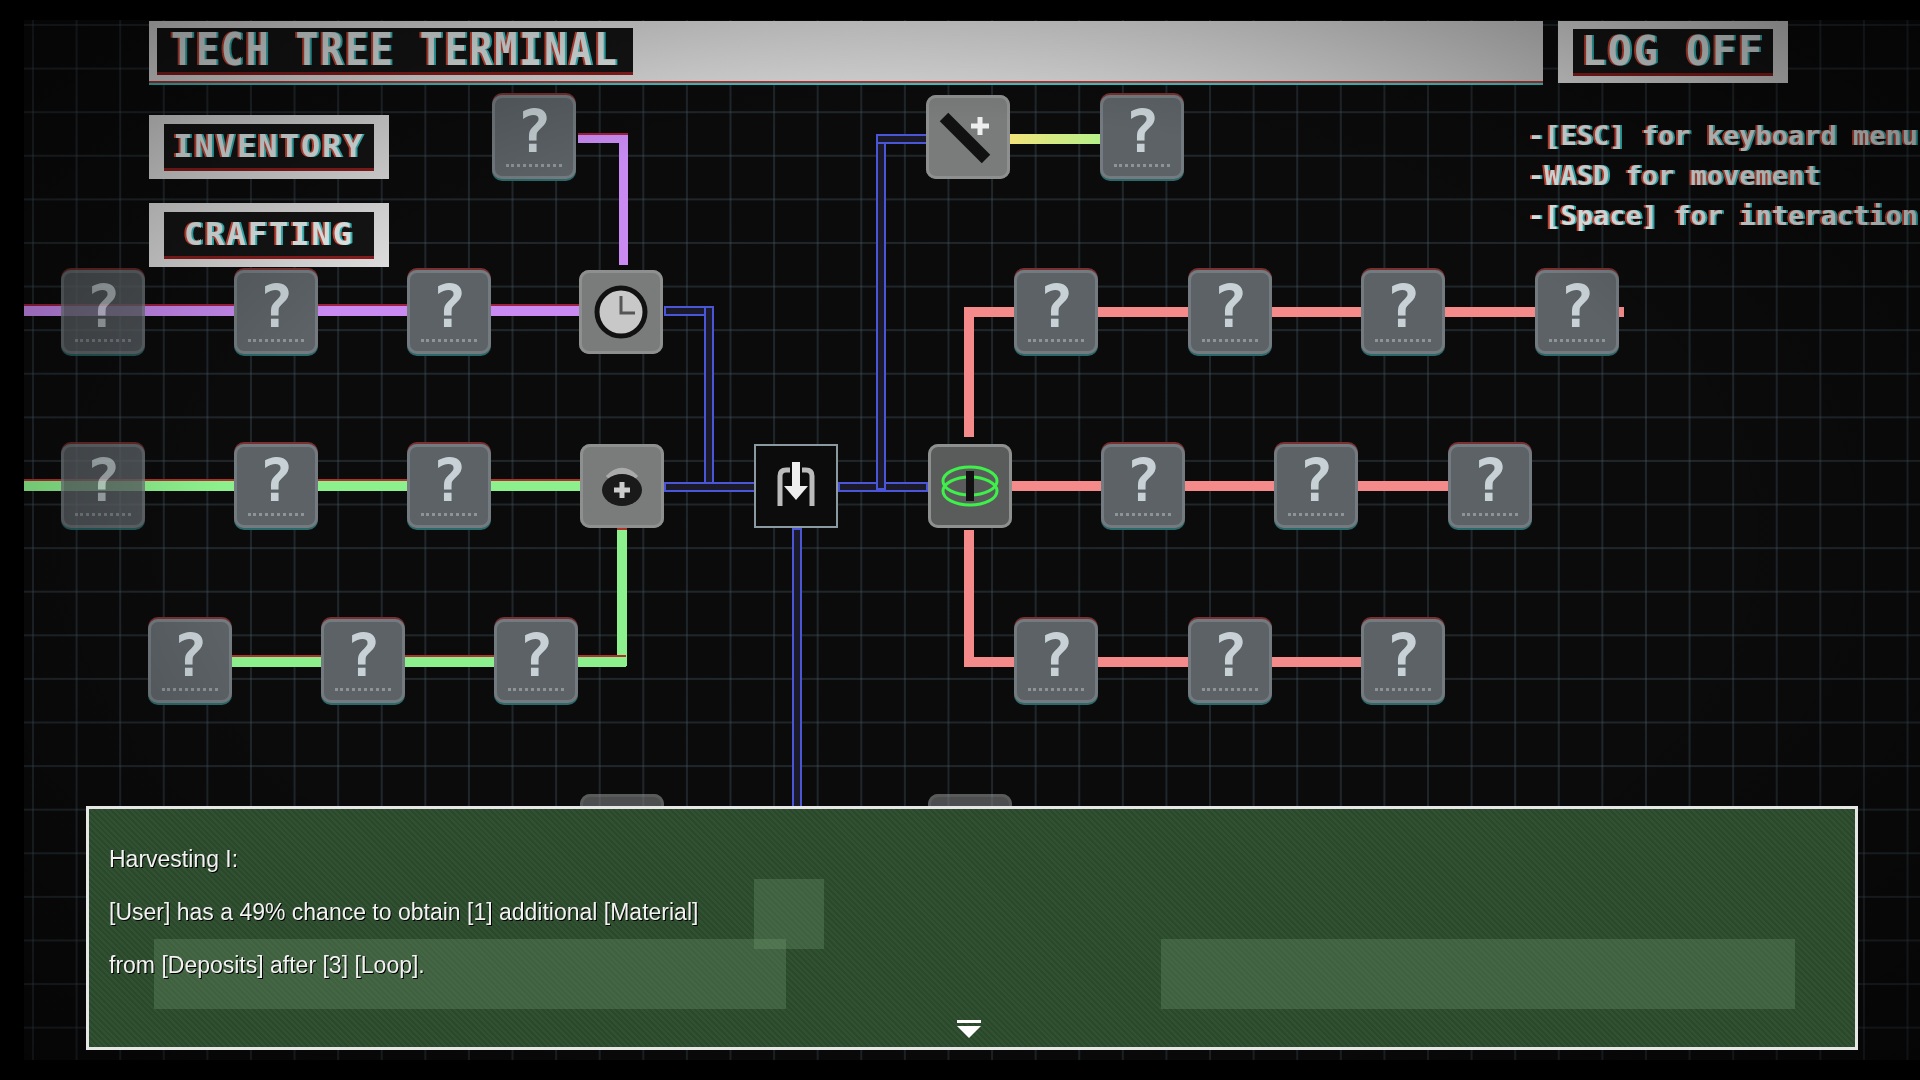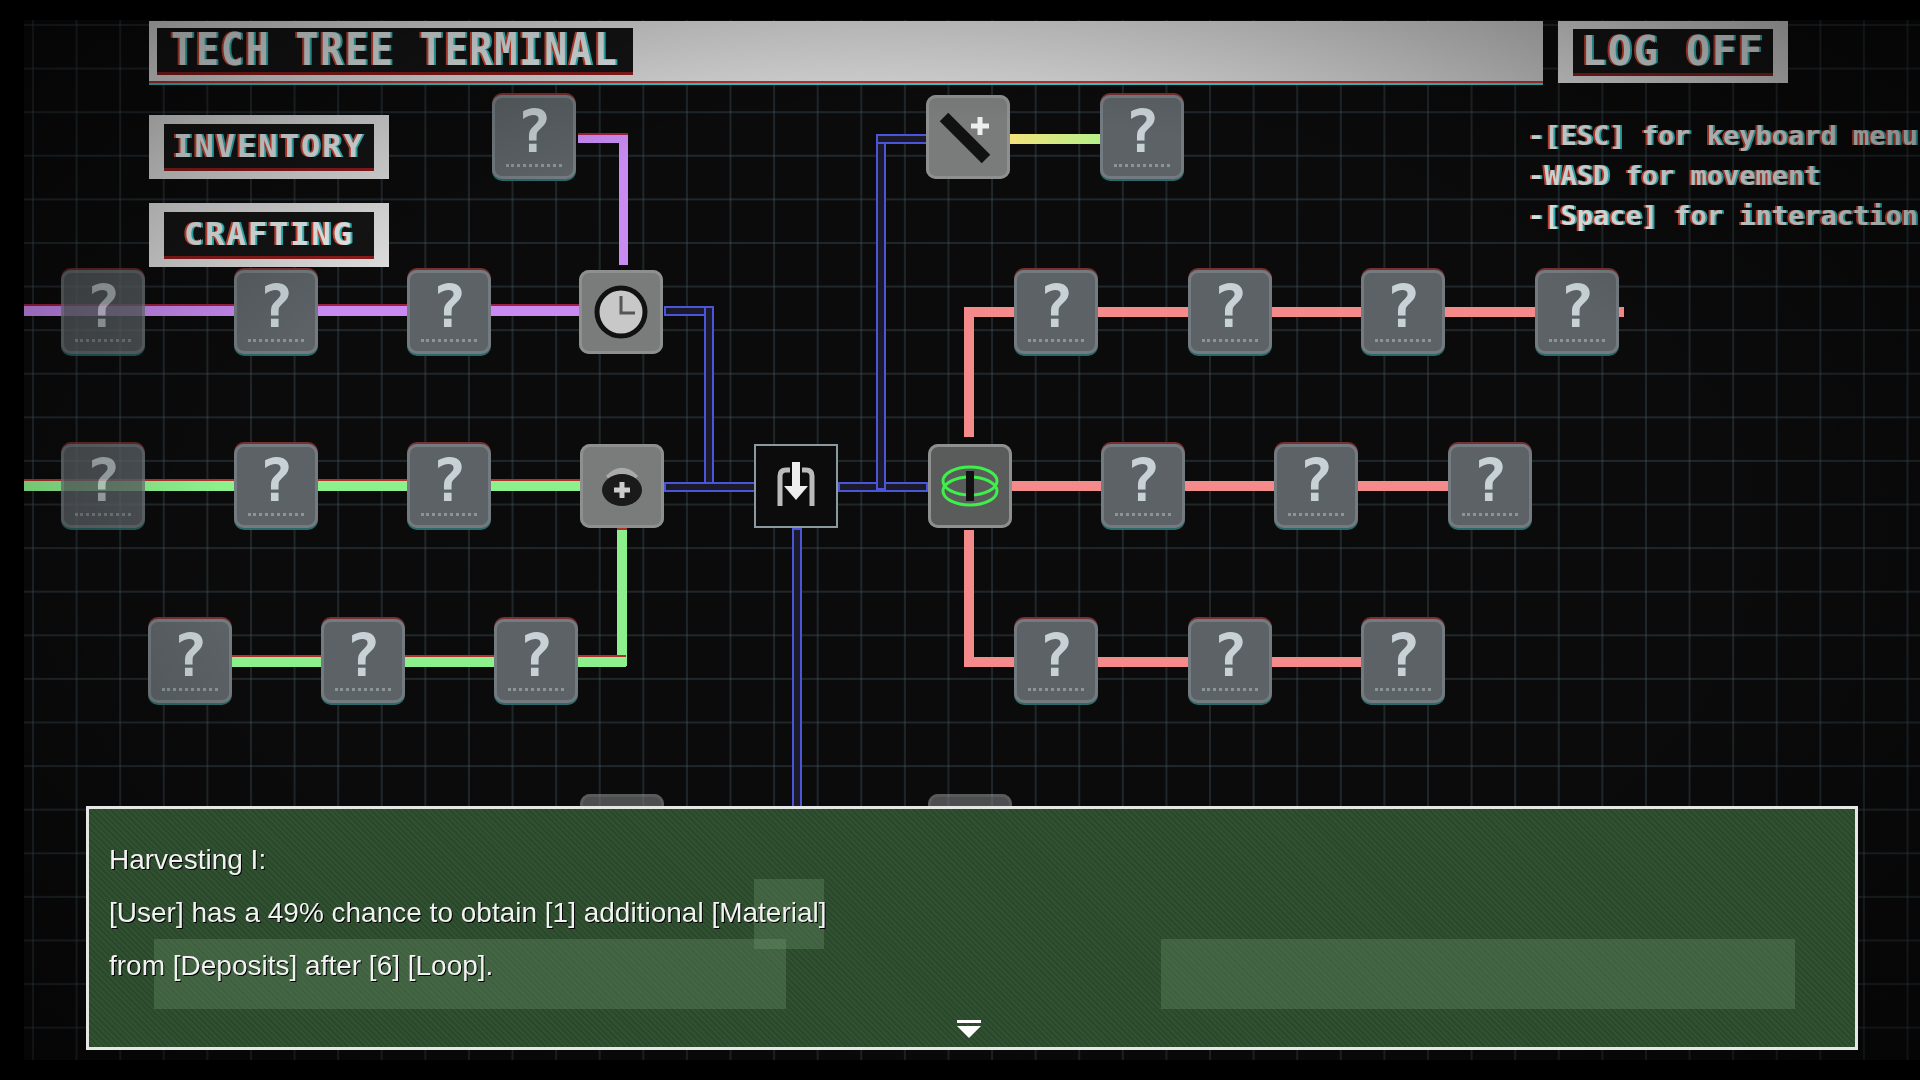--- a/index.html
+++ b/index.html
@@ -34,21 +34,21 @@
   .node{position:absolute;width:84px;height:84px;margin:-42px 0 0 -42px;border-radius:10px;background:#5c6266;
     box-shadow:inset 0 0 0 3px #737b80, 0 -2px 0 #7a3030, 0 2px 0 #2a6a6a;display:flex;align-items:center;justify-content:center;cursor:pointer;}
   .node.q::after{content:"";position:absolute;left:14px;right:14px;bottom:8px;height:4px;border-top:3px dotted #8c9498;}
   .qmark{font-family:"DejaVu Sans Mono",monospace;font-weight:bold;font-size:58px;color:#c8d2d6;line-height:1;margin-top:-10px;}
   .node.dim{opacity:.8;}
   .node.known{background:#7a7c7c;box-shadow:inset 0 0 0 3px #8e9090;}
   .center-node{position:absolute;left:754px;top:444px;width:84px;height:84px;background:#0c0c0c;border:2px solid #8a9aa0;box-sizing:border-box;display:flex;align-items:center;justify-content:center;cursor:pointer;}
   .dialog{position:absolute;left:86px;top:806px;width:1772px;height:244px;box-sizing:border-box;
     background:#2b4a2b;border:3px solid #e6e6e6;
     background-image:repeating-linear-gradient(45deg, rgba(255,255,255,.03) 0 2px, rgba(0,0,0,.03) 2px 4px);}
-  .dialog .txt{position:absolute;left:20px;top:24px;font-family:"Liberation Sans",sans-serif;font-size:28px;color:#f2f2f2;line-height:53px;
+  .dialog .txt{position:absolute;left:20px;top:24px;font-family:"Liberation Sans",sans-serif;font-size:23px;color:#f2f2f2;line-height:53px;
     text-shadow:1px 1px 0 #000;}
   .ghost{position:absolute;background:rgba(120,160,120,.28);}
   .arrow{position:absolute;left:957px;top:1026px;width:0;height:0;border-left:12px solid transparent;border-right:12px solid transparent;border-top:12px solid #fff;}
   .arrow::before{content:"";position:absolute;left:-12px;top:-18px;width:24px;height:3px;background:#fff;}
 </style>
 </head>
 <body>
 
 <div class="screen"></div>
 
@@ -214,16 +214,16 @@
 
 <div class="vignette"></div>
 
 <div class="dialog">
   <div class="ghost" style="left:65px;top:130px;width:632px;height:70px"></div>
   <div class="ghost" style="left:1072px;top:130px;width:634px;height:70px"></div>
   <div class="ghost" style="left:665px;top:70px;width:70px;height:70px"></div>
   <div class="txt">
     <div>Harvesting I:</div>
     <div>[User] has a 49% chance to obtain [1] additional [Material]</div>
-    <div>from [Deposits] after [6] [Loop].</div>
+    <div>from [Deposits] after [3] [Loop].</div>
   </div>
 </div>
 <div class="arrow"></div>
 
 </body></html>

